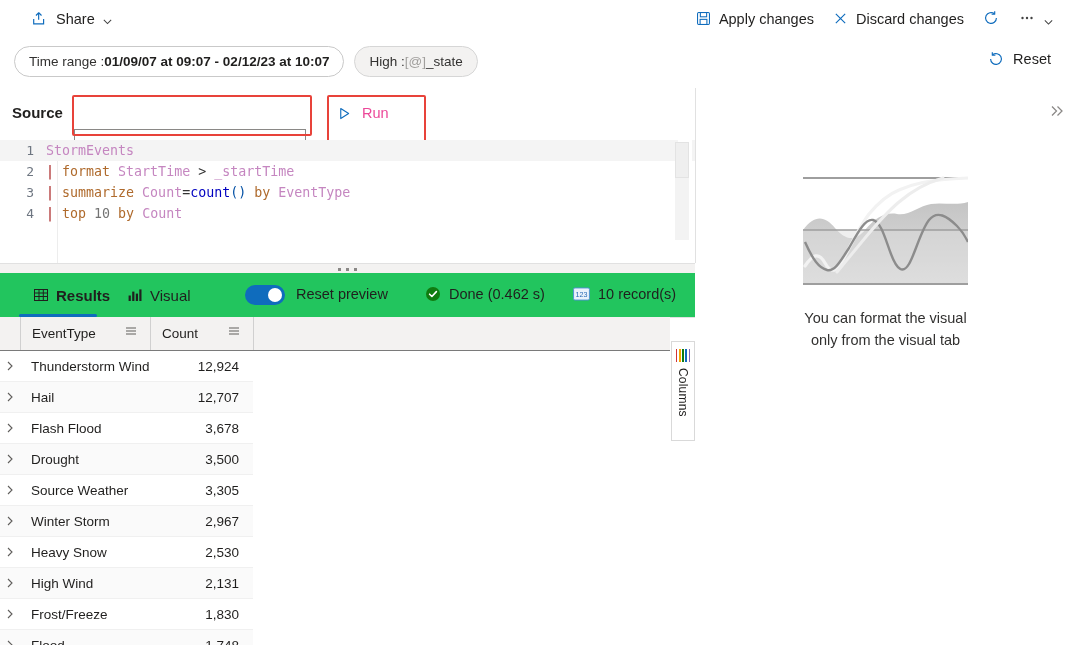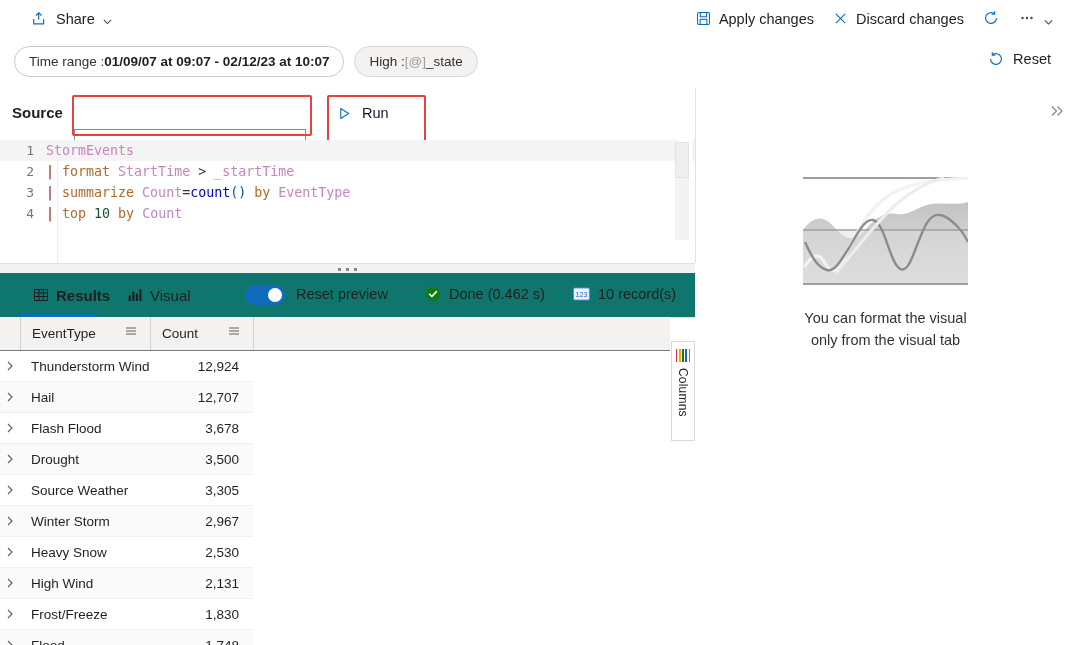--- a/index.html
+++ b/index.html
@@ -56,21 +56,21 @@
   }
   .srcbox .sel{font-size:14.5px;color:#201f1e;margin-left:11px;}
   .srcbox .chev{position:absolute;right:10px;top:10px;color:#323130;}
   .hl-red{
     position:absolute;border:2.5px solid #e8433a;border-radius:2px;pointer-events:none;
   }
   .runbtn{
     position:absolute;left:337px;top:9px;width:76px;height:32px;
     display:flex;align-items:center;gap:10px;cursor:pointer;
   }
-  .runbtn .rl{font-size:14.5px;color:#0f172a;}
+  .runbtn .rl{font-size:14.5px;color:#ec4899;}
 
   
   .editor{
     position:absolute;left:0;top:52px;width:695px;height:123px;
     background:#fff;overflow:hidden;
     font-family:"DejaVu Sans Mono","Liberation Mono",monospace;
     font-size:13.3px;line-height:21px;
   }
   .codeline{position:relative;height:21px;display:flex;align-items:center;}
   .codeline.cur{background:#f4f4f4;}
@@ -78,38 +78,38 @@
     width:46px;text-align:right;padding-right:12px;box-sizing:border-box;
     color:#6e7681;font-size:13px;flex:0 0 auto;
   }
   .codetxt{white-space:pre;}
   .t-tbl{color:#c586c0;}
   .t-op{color:#af6a2c;}
   .t-col{color:#c586c0;}
   .t-fn{color:#0000c0;}
   .t-pipe{color:#a31515;}
   .t-plain{color:#333333;}
-  .t-num{color:#14532d;}
+  .t-num{color:#737373;}
   .t-paren{color:#0451a5;}
   .ed-scroll-track{position:absolute;right:3px;top:0;width:14px;height:123px;background:#fff;}
   .ed-scroll-thumb{position:absolute;right:3px;top:2px;width:14px;height:36px;background:#efefef;border:1px solid #e3e3e3;box-sizing:border-box;}
   .ed-scroll-thumb2{position:absolute;right:3px;top:38px;width:14px;height:62px;background:#f3f3f3;}
   .ed-vline{position:absolute;left:57px;top:0;width:1px;height:123px;background:#ededed;}
 
   
   .splitter{
     position:absolute;left:0;top:263px;width:695px;height:10px;background:#f3f2f1;
     border-top:1px solid #e1e1e1;border-bottom:1px solid #c8c8c8;
     display:flex;align-items:center;justify-content:center;gap:5px;cursor:row-resize;
   }
   .splitter span{width:3px;height:3px;background:#8a8886;display:block;}
 
   
   .resbar{
-    position:absolute;left:0;top:273px;width:695px;height:44px;background:#0f766e;
+    position:absolute;left:0;top:273px;width:695px;height:44px;background:#22c55e;
     border-bottom:1px solid #e1e1e1;
   }
   .tab{
     position:absolute;top:0;height:44px;display:flex;align-items:center;gap:7px;
     padding:0 14px;cursor:pointer;font-size:15px;color:#201f1e;
   }
   .tab.sel{font-weight:bold;}
   .tab-underline{position:absolute;left:19px;top:41px;width:78px;height:3px;background:#0f6cbd;border-radius:2px;}
   .toggle{
     position:absolute;left:245px;top:285px;width:40px;height:20px;border-radius:10px;background:#0f6cbd;cursor:pointer;

